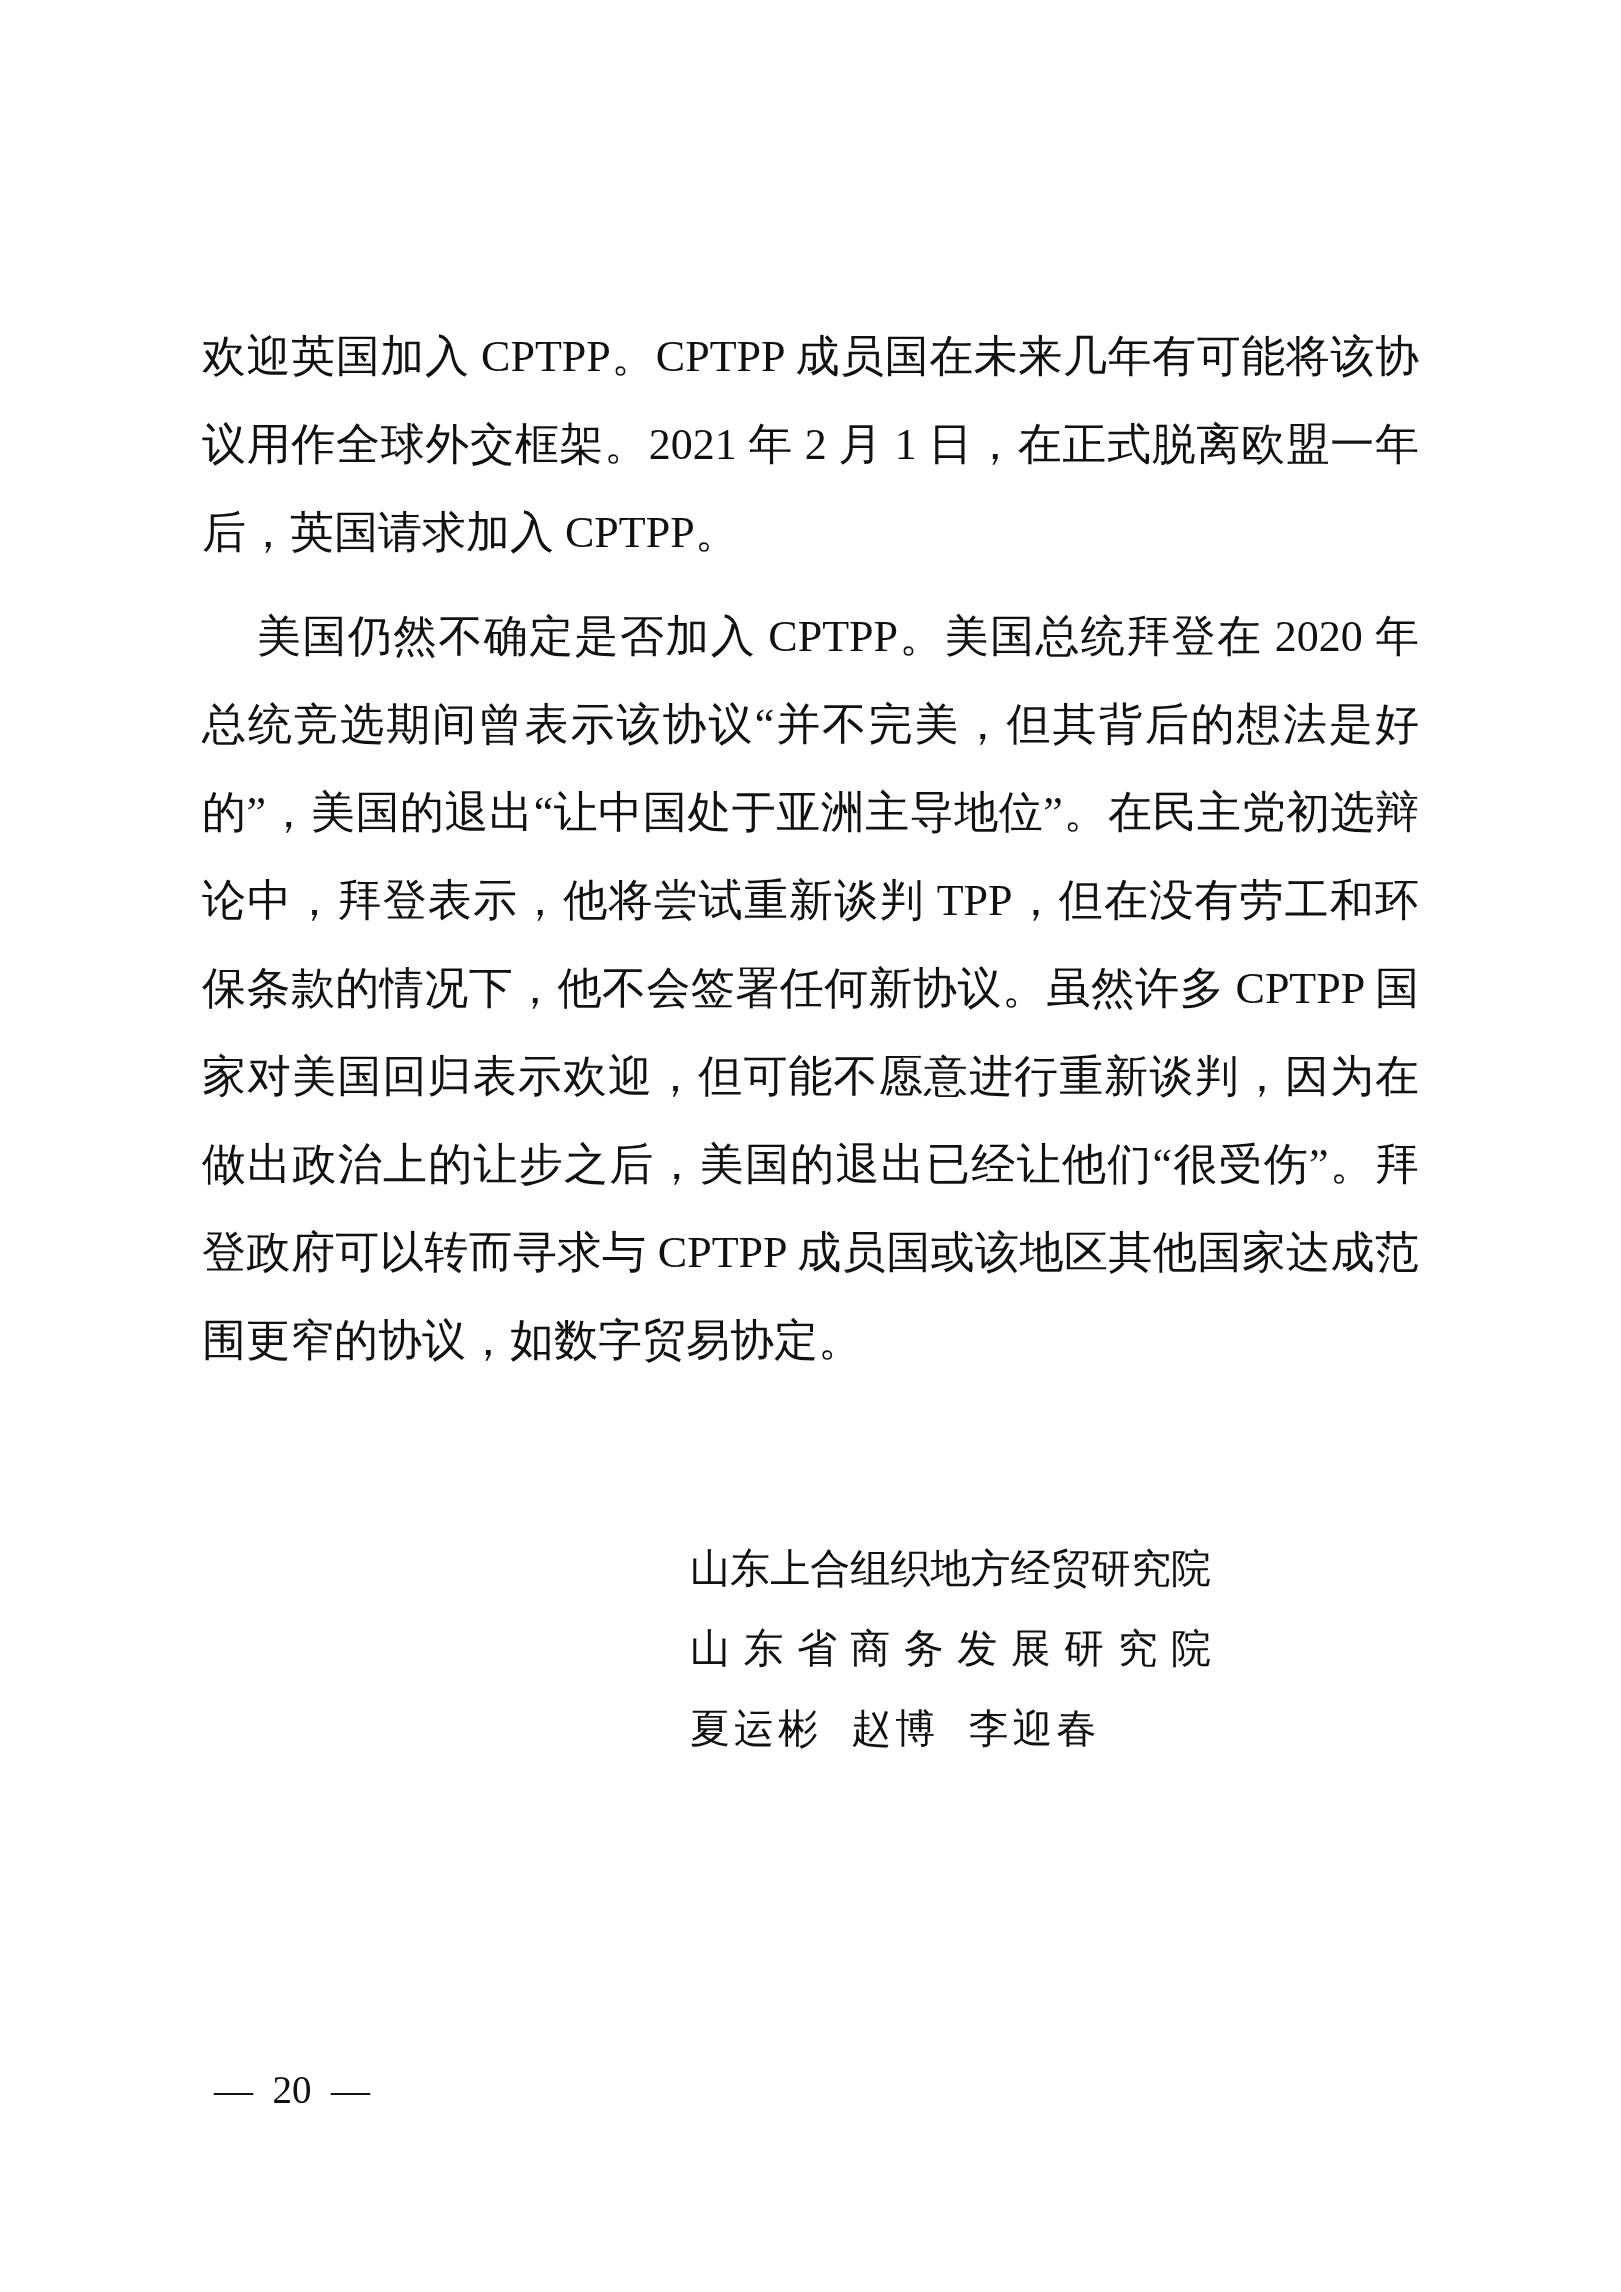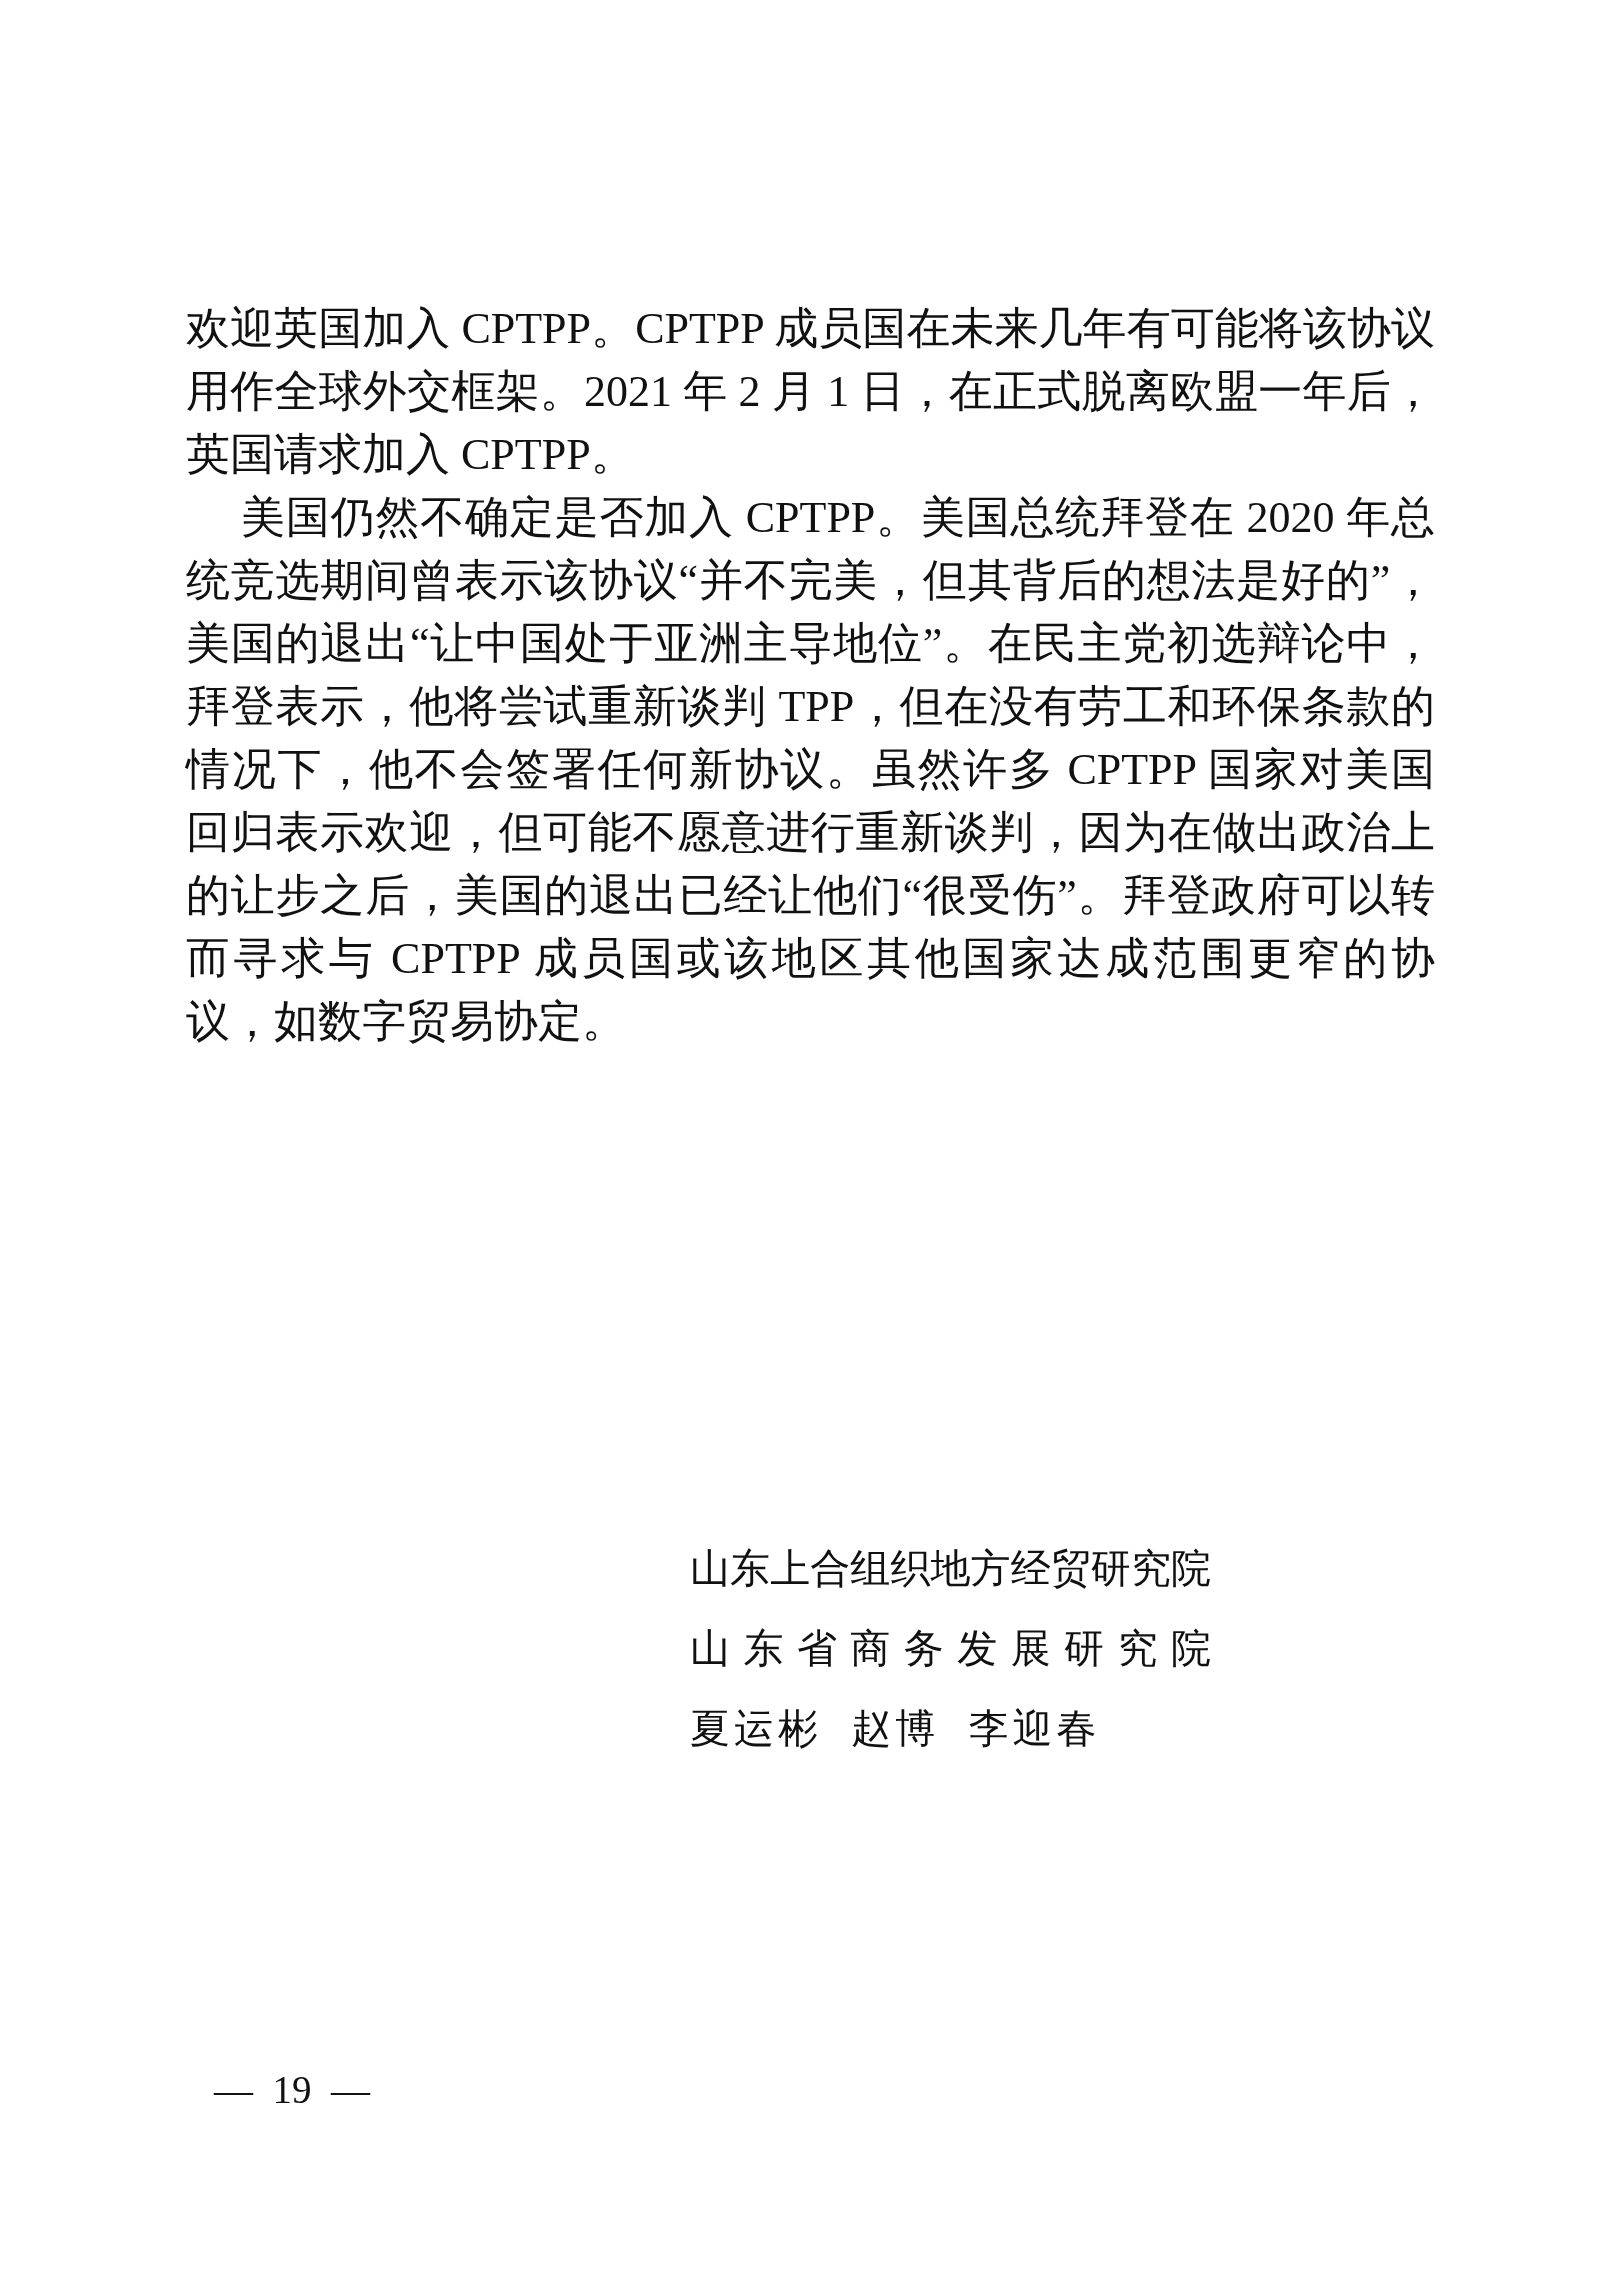--- a/index.html
+++ b/index.html
@@ -16,23 +16,23 @@
     font-family: "Liberation Serif", "DejaVu Serif", serif;
     overflow: hidden;
   }
   .body-text {
     position: absolute;
     left: 186px;
     top: 297px;
     width: 1249px;
   }
   .para {
-    margin: 0;
+    margin: 16px;
     font-size: 44px;
-    line-height: 63px;
+    line-height: 88px;
     text-align: justify;
     text-justify: inter-ideograph;
     word-break: normal;
   }
   .para.indent {
     text-indent: 55px;
   }
   .signature {
     position: absolute;
     left: 690px;
@@ -75,16 +75,16 @@
     <p class="para">欢迎英国加入 CPTPP。CPTPP 成员国在未来几年有可能将该协议用作全球外交框架。2021 年 2 月 1 日，在正式脱离欧盟一年后，英国请求加入 CPTPP。</p>
     <p class="para indent">美国仍然不确定是否加入 CPTPP。美国总统拜登在 2020 年总统竞选期间曾表示该协议“并不完美，但其背后的想法是好的”，美国的退出“让中国处于亚洲主导地位”。在民主党初选辩论中，拜登表示，他将尝试重新谈判 TPP，但在没有劳工和环保条款的情况下，他不会签署任何新协议。虽然许多 CPTPP 国家对美国回归表示欢迎，但可能不愿意进行重新谈判，因为在做出政治上的让步之后，美国的退出已经让他们“很受伤”。拜登政府可以转而寻求与 CPTPP 成员国或该地区其他国家达成范围更窄的协议，如数字贸易协定。</p>
   </div>
 
   <div class="signature">
     <div class="sig-line sig-just">山东上合组织地方经贸研究院</div>
     <div class="sig-line sig-just">山 东 省 商 务 发 展 研 究 院</div>
     <div class="sig-line sig-authors">夏运彬 赵博 李迎春</div>
   </div>
 
-  <div class="footer">— 19 —</div>
+  <div class="footer">— 20 —</div>
 
 </div>
 
 
 </body></html>

